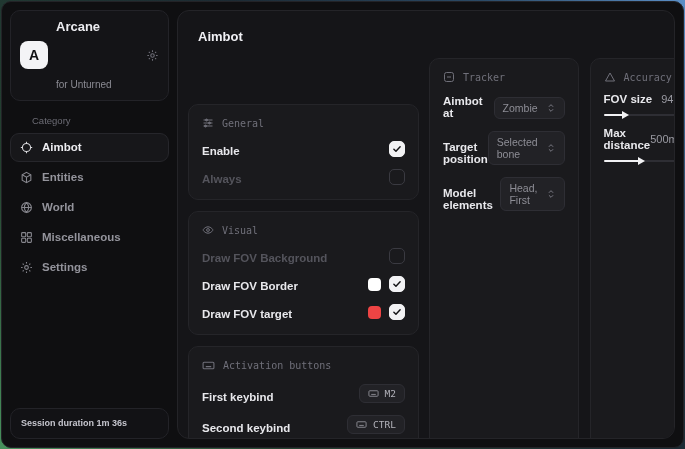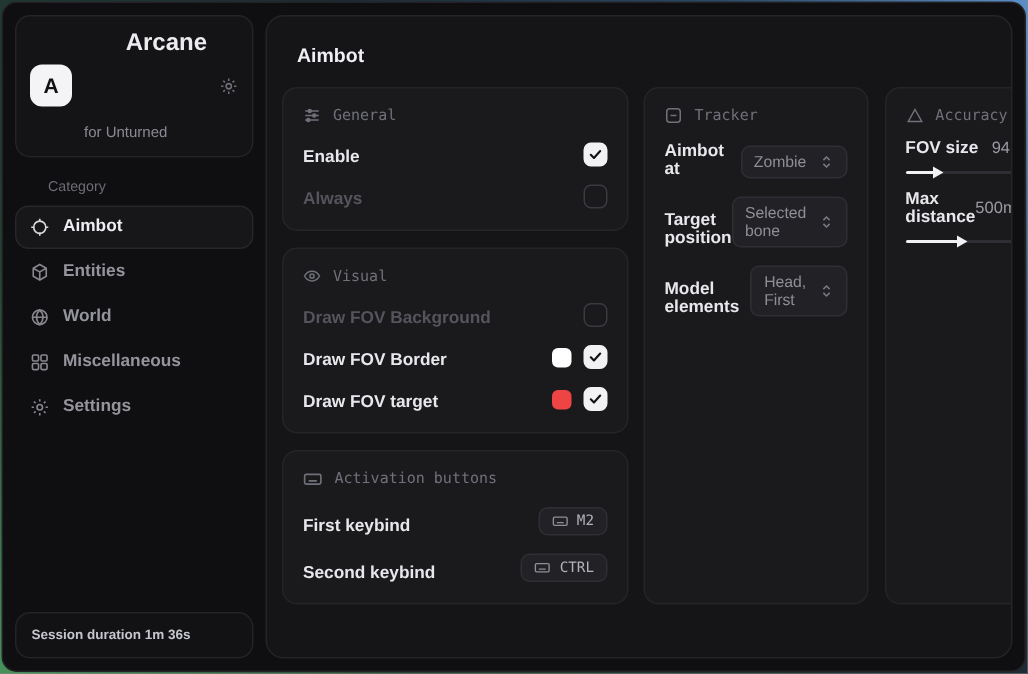--- a/index.html
+++ b/index.html
@@ -21,21 +21,21 @@
     display:flex; align-items:center; gap:8px;
     background:#141417; border:1px solid #232328; border-radius:10px;
     padding:8px 9px;
   }
   .logo {
     width:28px; height:28px; border-radius:8px; background:#f4f4f6; color:#121214;
     display:flex; align-items:center; justify-content:center;
     font-weight:700; font-size:14px; flex:0 0 28px;
   }
   .brand-text { flex:1; line-height:1.25; }
-  .brand-name { font-size:16px; font-weight:700; color:#ececf0;text-align:right; }
+  .brand-name { font-size:13px; font-weight:700; color:#ececf0; }
   .brand-sub { font-size:10px; color:#8a8a92;margin-top:44px; }
   .brand-gear { color:#6e6e78; display:flex; }
   .category-label { font-size:9.5px; color:#6c6c75; margin:14px 4px 7px 22px; }
   .nav { display:flex; flex-direction:column; gap:1px; }
   .nav-item {
     display:flex; align-items:center; gap:9px;
     padding:7px 9px; border-radius:9px; cursor:pointer;
     color:#94949c; font-size:11.5px; font-weight:600;
     border:1px solid transparent; position:relative;
   }
@@ -47,21 +47,21 @@
   }
   .status-line1 { font-family:"DejaVu Sans Mono", monospace; font-size:9.5px; color:#8e8e96; white-space:nowrap; }
   .status-line2 { font-size:9px; font-weight:700; color:#c6c6ce; }
   
   .main {
     flex:1; margin:8px 8px 8px 0; background:#151518;
     border:1px solid #242428; border-radius:12px; padding:12px 10px; overflow:hidden;
   }
   .page-title { font-size:13px; font-weight:700; color:#f0f0f4; margin:6px 0 14px 10px; }
   .columns { display:flex; gap:10px; }
-  .col-left { width:247px; display:flex; flex-direction:column; gap:11px; }
+  .col-left { width:247px; display:flex; flex-direction:column; gap:11px;margin-top:46px; }
   .col-right { width:235px; display:flex; flex-direction:row; gap:11px; }
   .card {
     background:#1a1a1d; border:1px solid #252529; border-radius:10px;
     padding:10px 13px 8px;
   }
   .sec-head {
     display:flex; align-items:center; gap:8px;
     color:#70707a; font-family:"DejaVu Sans Mono", monospace; font-size:10px;
     margin:2px 0 6px;
   }

